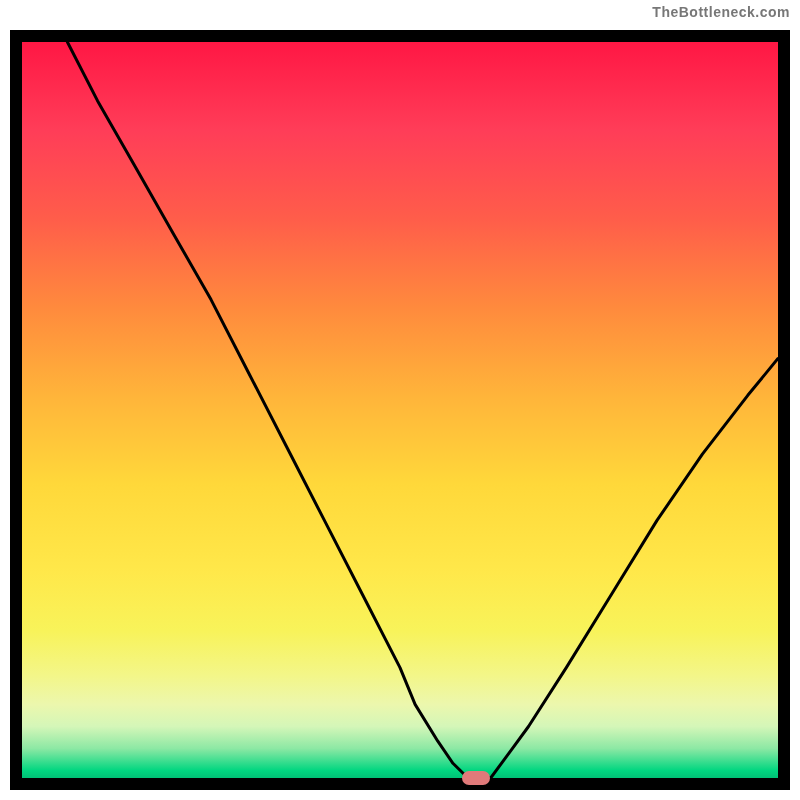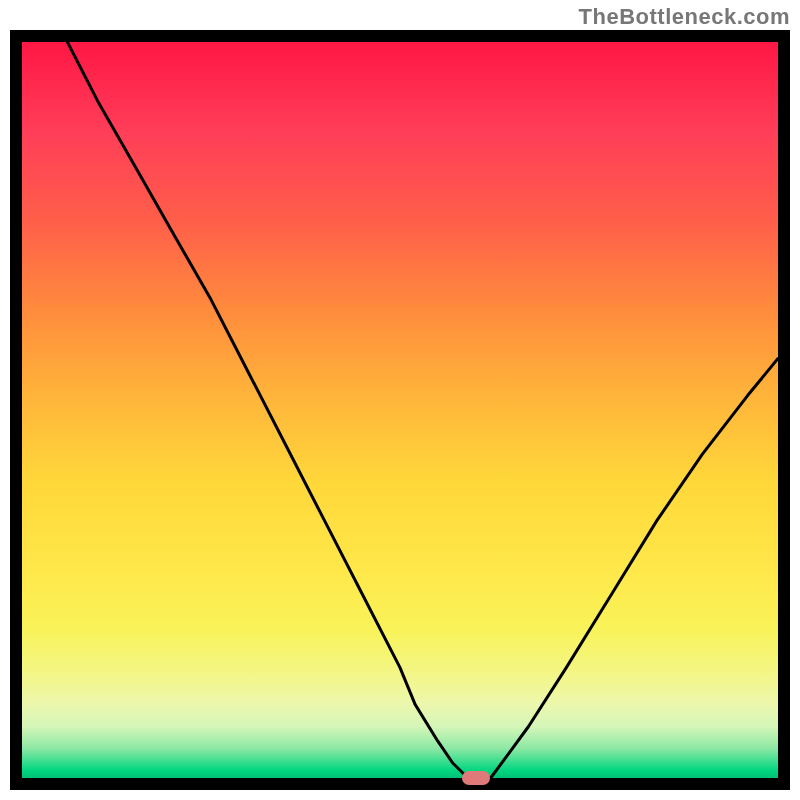--- a/index.html
+++ b/index.html
@@ -13,21 +13,21 @@
   .wrap {
     position: relative;
     width: 800px;
     height: 800px;
   }
   .watermark {
     position: absolute;
     top: 4px;
     right: 10px;
     font-family: Arial, Helvetica, sans-serif;
-    font-size: 22px;
+    font-size: 14px;
     font-weight: 600;
     color: #777;
     letter-spacing: 0.5px;
   }
   
   .frame {
     position: absolute;
     left: 10px;
     top: 30px;
     width: 780px;

